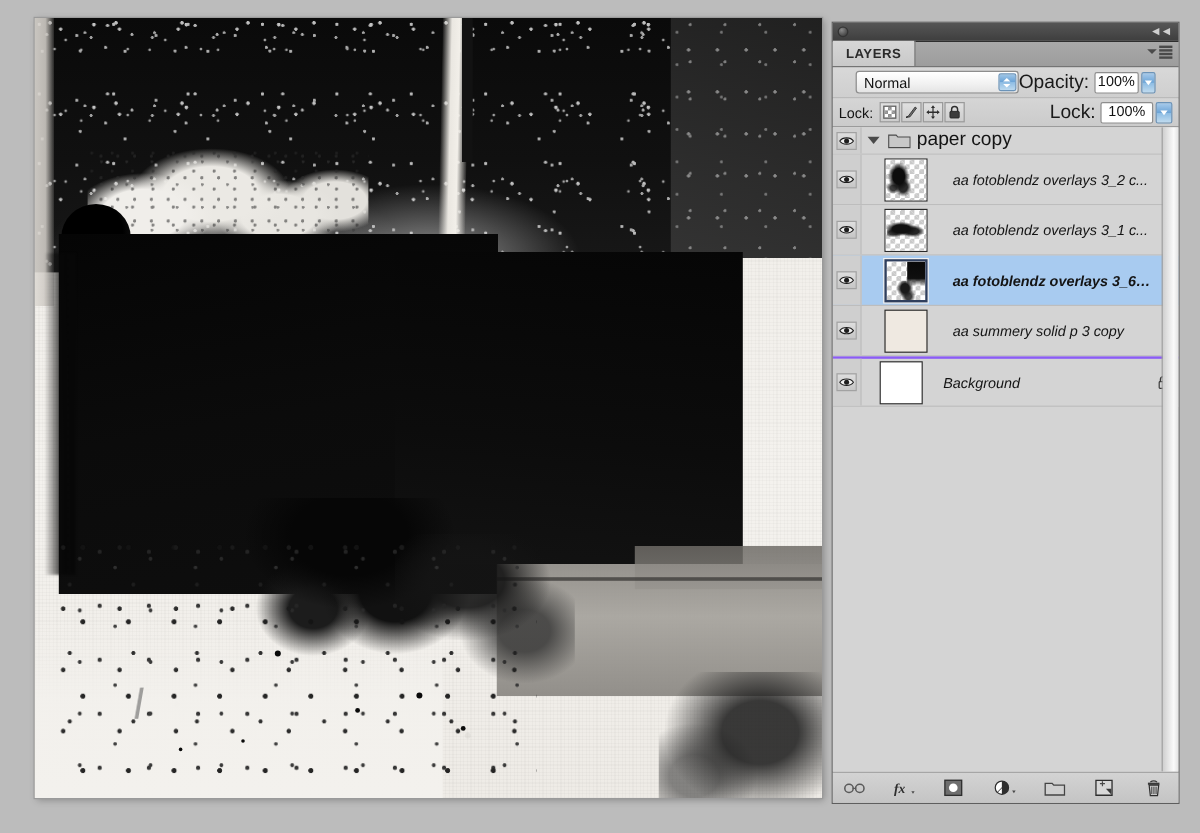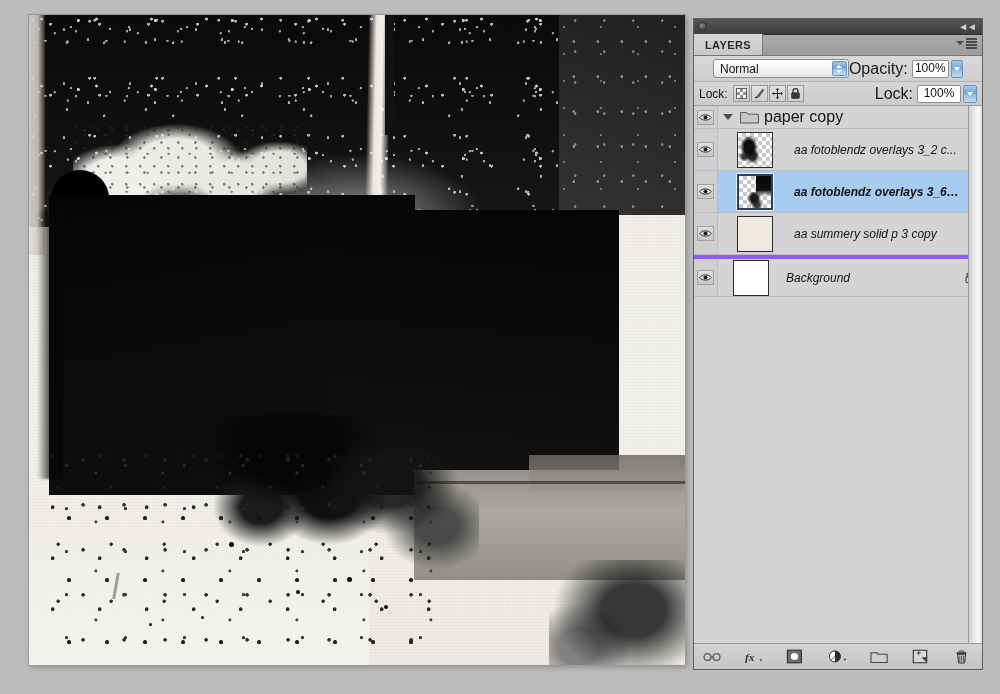--- a/index.html
+++ b/index.html
@@ -324,21 +324,21 @@
     flex: 1 1 auto; background: #d4d4d4; overflow: hidden; position: relative;
   }
   .layer-row {
     display:flex; align-items:center; height: 42px;
     border-bottom: 1px solid #bdbdbd;
     background: #d4d4d4;
     position: relative;
   }
   .layer-row.group-row { height: 23px; }
   .layer-row.selected { background: #a8cbf0; }
-  .layer-row.bg-row { border-top: 4px solid #8b5cf6; }
+  .layer-row.bg-row { border-top: 2px solid #8b5cf6; }
 
   .eye-cell {
     width: 24px; height: 100%; flex:0 0 24px;
     display:flex; align-items:center; justify-content:center;
     border-right: 1px solid #bdbdbd;
     background: #cfcfcf;
   }
   .eye-box {
     width:17px;height:15px;
     background: linear-gradient(180deg,#dedede,#c6c6c6);
@@ -538,20 +538,40 @@
             <span class="checker"></span>
             <span class="blot" style="left:1px;top:2px;width:22px;height:30px;
                   background:radial-gradient(ellipse 9px 12px at 45% 40%,#0d0d0d 55%,rgba(13,13,13,0) 100%),
                              radial-gradient(ellipse 7px 8px at 62% 70%,#2a2a2a 50%,rgba(42,42,42,0) 100%),
                              radial-gradient(ellipse 6px 5px at 25% 72%,#3c3c3c 45%,rgba(60,60,60,0) 100%);"></span>
           </span>
         </div>
         <div class="layer-name">aa fotoblendz overlays 3_2 c...</div>
       </div>
 
+      <div class="layer-row">
+        <div class="eye-cell">
+          <span class="eye-box">
+            <svg width="13" height="9" viewBox="0 0 13 9">
+              <path d="M0.8 4.5 C3 1 10 1 12.2 4.5 C10 8 3 8 0.8 4.5 Z" fill="#f0f0f0" stroke="#1e1e1e" stroke-width="0.9"></path>
+              <circle cx="6.5" cy="4.5" r="2.1" fill="#1e1e1e"></circle>
+            </svg>
+          </span>
+        </div>
+        <div class="thumb-cell" style="width:74px;flex:0 0 74px;">
+          <span class="thumb">
+            <span class="checker"></span>
+            <span class="blot" style="left:1px;top:9px;width:30px;height:15px;
+                  background:radial-gradient(ellipse 13px 6px at 40% 45%,#111 58%,rgba(17,17,17,0) 100%),
+                             radial-gradient(ellipse 10px 5px at 72% 58%,#242424 52%,rgba(36,36,36,0) 100%),
+                             radial-gradient(ellipse 8px 4px at 18% 66%,#3a3a3a 48%,rgba(58,58,58,0) 100%);"></span>
+          </span>
+        </div>
+        <div class="layer-name">aa fotoblendz overlays 3_1 c...</div>
+      </div>
 
       <div class="layer-row selected">
         <div class="eye-cell">
           <span class="eye-box">
             <svg width="13" height="9" viewBox="0 0 13 9">
               <path d="M0.8 4.5 C3 1 10 1 12.2 4.5 C10 8 3 8 0.8 4.5 Z" fill="#f0f0f0" stroke="#1e1e1e" stroke-width="0.9"></path>
               <circle cx="6.5" cy="4.5" r="2.1" fill="#1e1e1e"></circle>
             </svg>
           </span>
         </div>

